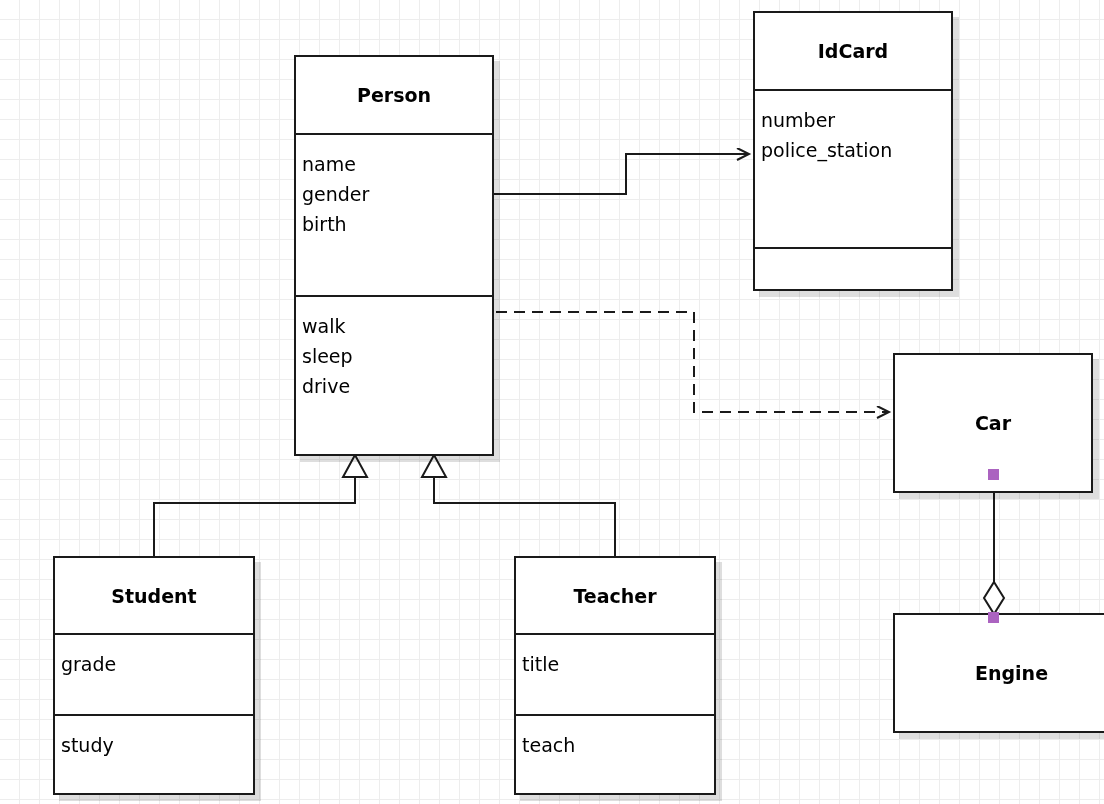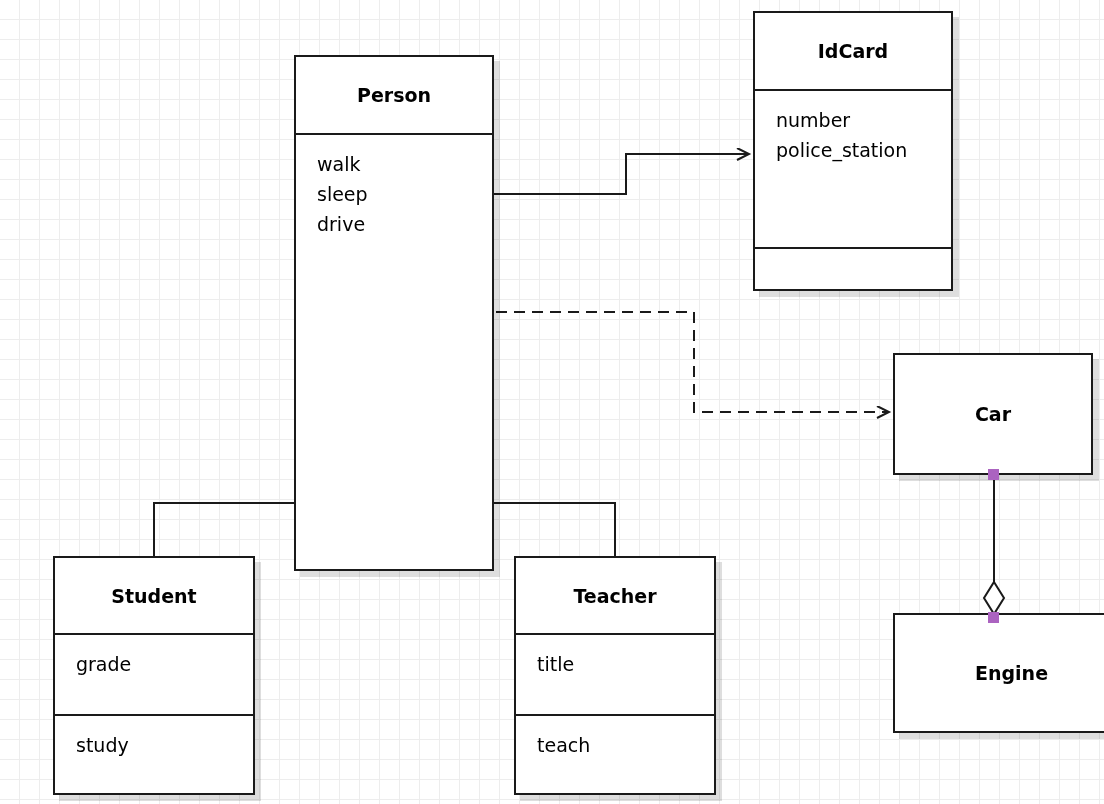--- a/index.html
+++ b/index.html
@@ -48,21 +48,21 @@
     font-weight: bold;
     font-size: 19px;
     color: #000000;
     display: flex;
     align-items: center;
     justify-content: center;
   }
   .uml-compartment {
     box-sizing: border-box;
     border-top: 2px solid #1a1a1a;
-    padding: 14px 6px 6px 21px;
+    padding: 14px 6px 6px 6px;
     font-size: 19px;
     color: #000000;
     line-height: 30px;
     text-align: left;
   }
   .uml-compartment.empty { padding: 0; }
   .uml-simple {
     justify-content: center;
   }
   .attr-line { white-space: nowrap; }
@@ -109,39 +109,44 @@
     <g>
       <path d="M994,475 L994,582" fill="none" stroke="#1a1a1a" stroke-width="2"></path>
       <polygon points="994,582 1004,598 994,614 984,598" fill="#ffffff" stroke="#1a1a1a" stroke-width="2"></polygon>
       <path d="M994,614 L994,618" fill="none" stroke="#1a1a1a" stroke-width="2"></path>
     </g>
   </svg>
 
   <div class="endpoint" style="left:988px; top:469px;"></div>
   <div class="endpoint" style="left:988px; top:612px;"></div>
 
-  <div class="uml-class" style="left:294px; top:55px; width:200px; height:516px;">
+  <div class="uml-class" style="left:294px; top:55px; width:200px; height:401px;">
     <div class="uml-title" style="height:76px;">Person</div>
+    <div class="uml-compartment" style="height:162px;">
+      <div class="attr-line">name</div>
+      <div class="attr-line">gender</div>
+      <div class="attr-line">birth</div>
+    </div>
     <div class="uml-compartment" style="flex:1;">
       <div class="attr-line">walk</div>
       <div class="attr-line">sleep</div>
       <div class="attr-line">drive</div>
     </div>
   </div>
 
   <div class="uml-class" style="left:753px; top:11px; width:200px; height:280px;">
     <div class="uml-title" style="height:76px;">IdCard</div>
     <div class="uml-compartment" style="flex:1;">
       <div class="attr-line">number</div>
       <div class="attr-line">police_station</div>
     </div>
     <div class="uml-compartment empty" style="height:42px;"></div>
   </div>
 
-  <div class="uml-class uml-simple" style="left:893px; top:353px; width:200px; height:122px;">
+  <div class="uml-class uml-simple" style="left:893px; top:353px; width:200px; height:140px;">
     <div class="uml-title" style="flex:1;">Car</div>
   </div>
 
   <div class="uml-class uml-simple" style="left:893px; top:613px; width:237px; height:120px;">
     <div class="uml-title" style="flex:1;">Engine</div>
   </div>
 
   <div class="uml-class" style="left:53px; top:556px; width:202px; height:239px;">
     <div class="uml-title" style="height:75px;">Student</div>
     <div class="uml-compartment" style="height:81px;">

